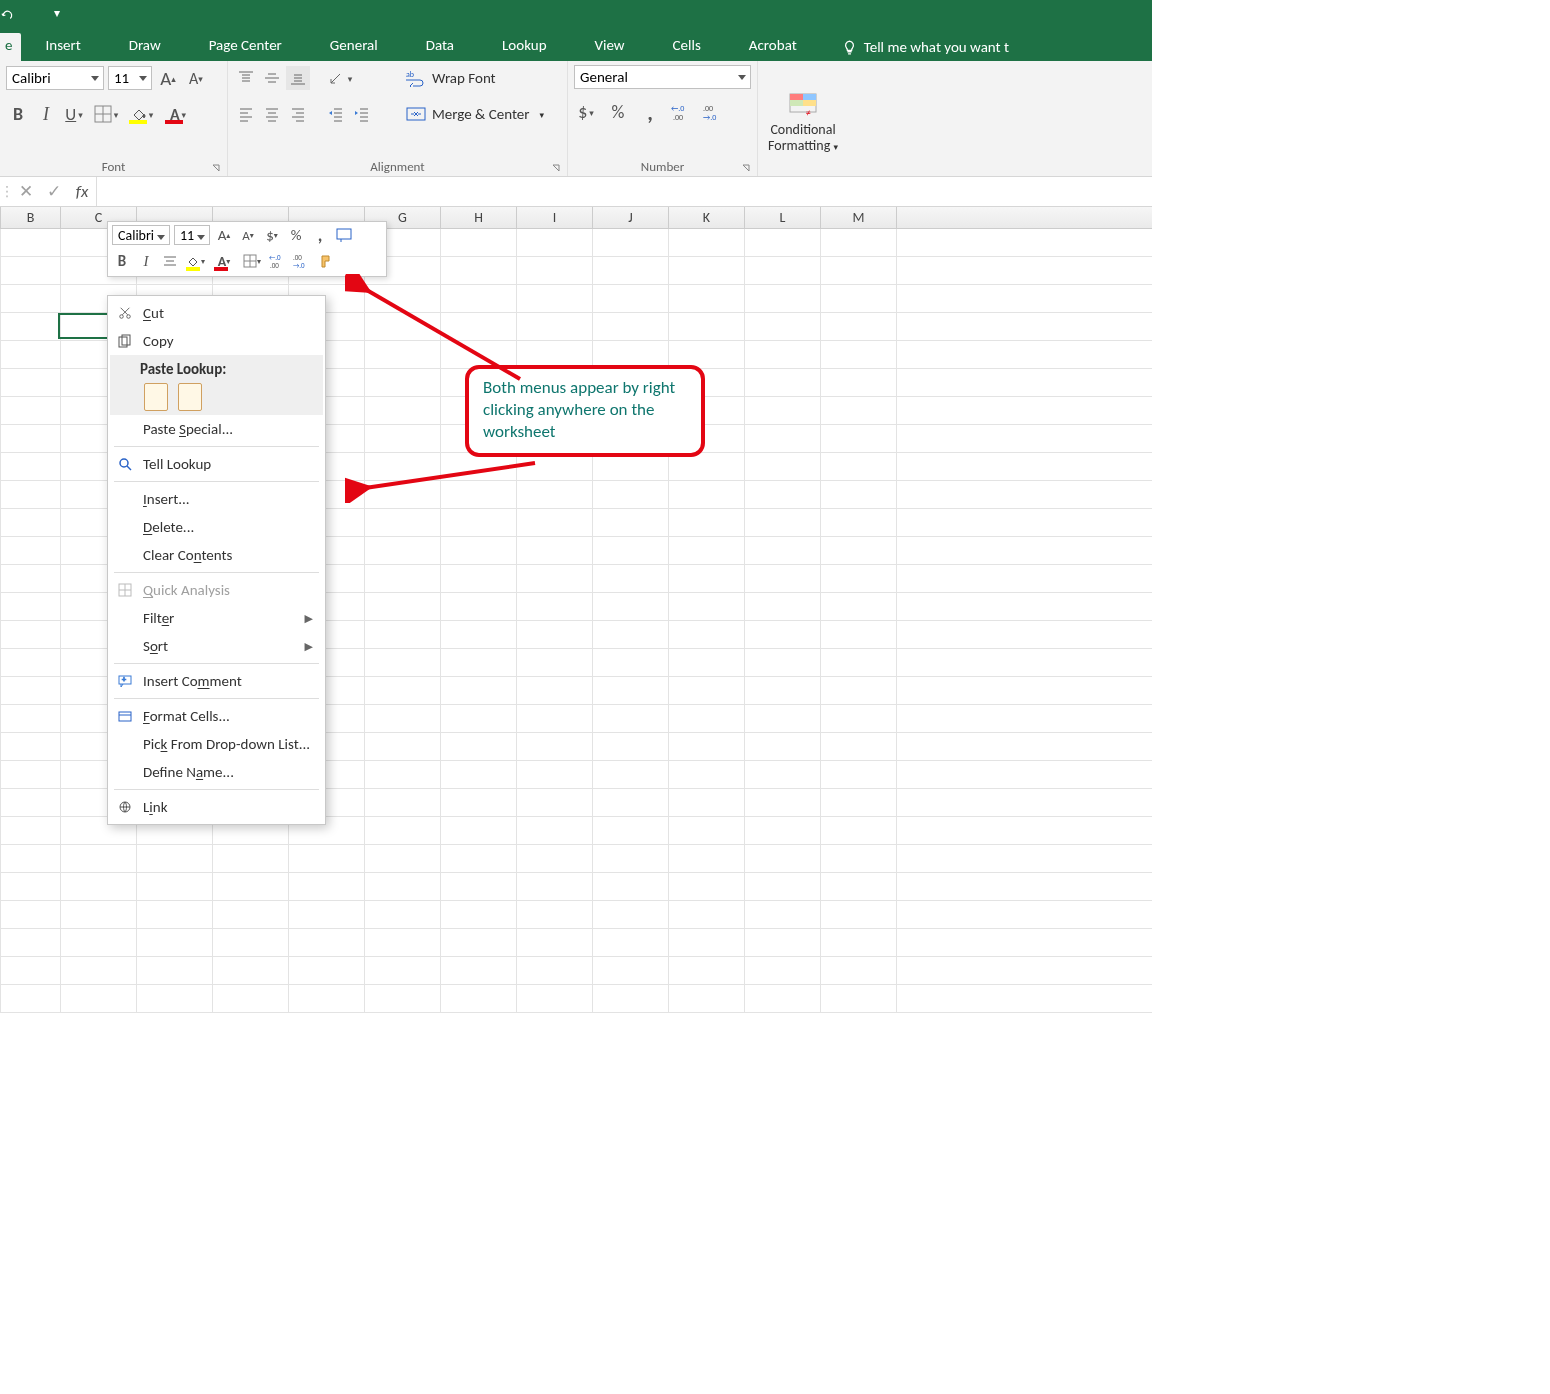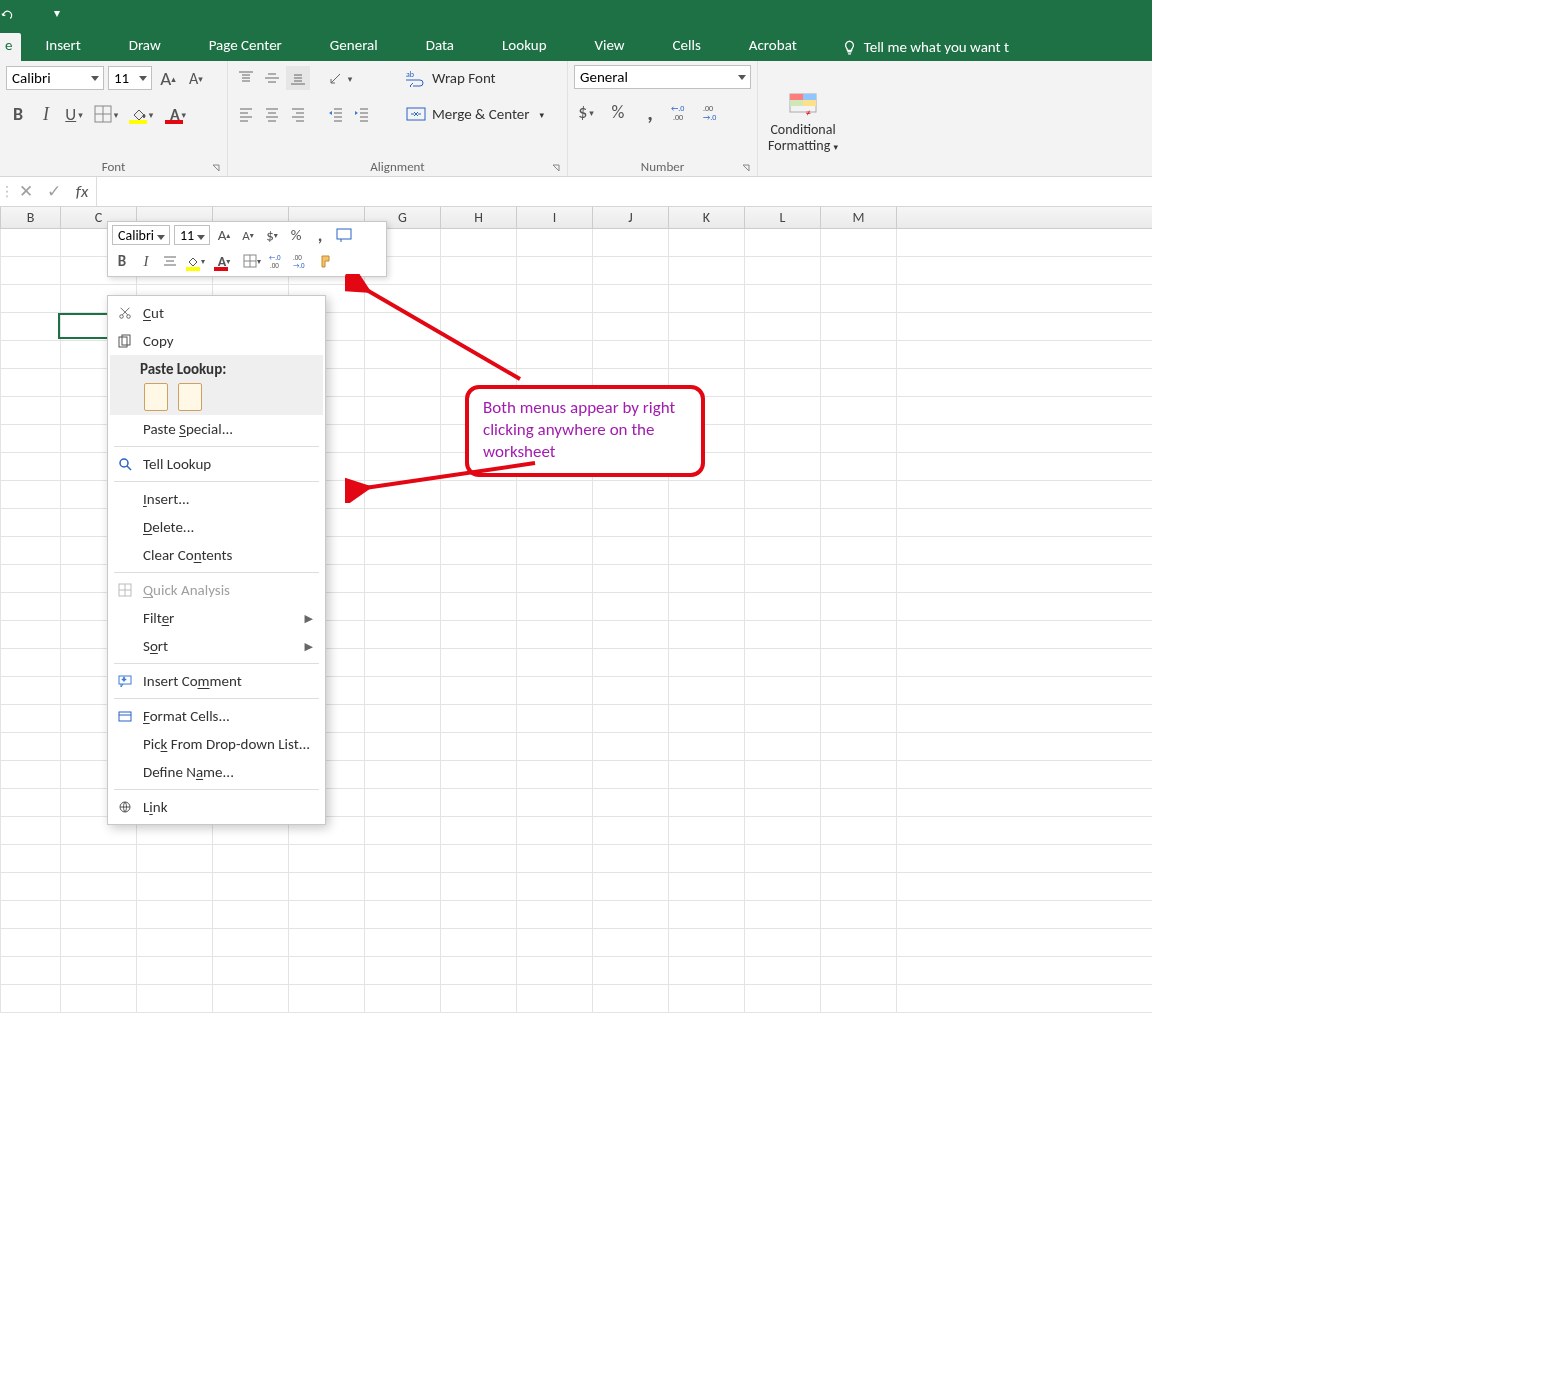--- a/index.html
+++ b/index.html
@@ -340,23 +340,22 @@
     .callout {
       position:absolute;
       left:465px;
       top:365px;
       width:240px;
       padding: 8px 14px 10px 14px;
       background:#fff;
       border:4px solid #e30613;
       border-radius:14px;
       font-size:17px;
-      color:#a21caf;
+      color:#0f766e;
       line-height:1.3;
-      margin-top:20px;
     }
     .arrow1 {
       position:absolute;
       left:345px;
       top:274px;
       width:190px;
       height:120px;
       pointer-events:none;
     }
     .arrow2 {

